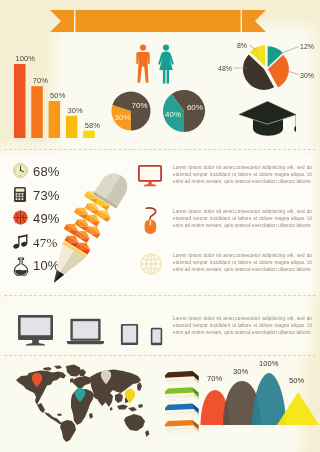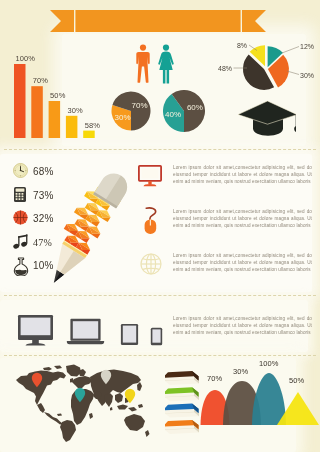--- a/index.html
+++ b/index.html
@@ -6,21 +6,21 @@
   html,body{margin:0;padding:0;}
   body{width:320px;height:452px;overflow:hidden;
        font-family:"Liberation Sans", sans-serif;
        background:#f4efd2;}
   .page{position:relative;width:320px;height:452px;overflow:hidden;background:#f4efd2;}
   .abs{position:absolute;}
   .mtn-label{position:absolute;font-size:7.5px;color:#3b352c;white-space:nowrap;
        letter-spacing:0.1px;line-height:9px;}
   .body-text{position:absolute;font-size:4.6px;line-height:7px;color:#8f8779;
        letter-spacing:0.12px;text-align:justify;}
-  .stat-val{position:absolute;left:21px;font-size:10px;color:#3b352c;
+  .stat-val{position:absolute;left:21px;font-size:13px;color:#3b352c;
        letter-spacing:0.2px;line-height:9px;}
   .sep{position:absolute;left:4px;width:312px;height:0;
        border-top:1px dashed #ddd5ab;}
   .bar-label{position:absolute;font-size:7.5px;color:#4f463c;white-space:nowrap;
        letter-spacing:0.1px;line-height:9px;}
   .banner-text{position:absolute;left:83px;top:10px;width:160px;height:22px;
        display:flex;align-items:center;
        color:#fbf4de;font-size:10.8px;letter-spacing:1.1px;font-weight:400;
        white-space:nowrap;}
 </style>
@@ -165,21 +165,21 @@
 
     <svg class="abs" style="left:1px;top:50px;" width="15" height="15" viewBox="0 0 15 15">
       <circle cx="7.5" cy="7.5" r="7.1" fill="#e8512e"></circle>
       <g stroke="#7c2611" stroke-width="0.7" fill="none">
         <path d="M7.5 0.5 V14.5"></path>
         <path d="M0.5 7.5 H14.5"></path>
         <path d="M2.5 2.5 C5.5 5 5.5 10 2.5 12.5"></path>
         <path d="M12.5 2.5 C9.5 5 9.5 10 12.5 12.5"></path>
       </g>
     </svg>
-    <div class="stat-val" style="top:54px;">32%</div>
+    <div class="stat-val" style="top:54px;">49%</div>
 
     <svg class="abs" style="left:1px;top:74px;" width="16" height="16" viewBox="0 0 16 16">
       <path d="M5.2 2.2 L14.4 0.4 V2.3 L5.2 4.1 Z" fill="#2d2b26"></path>
       <rect x="5.2" y="2.2" width="1.3" height="9.6" fill="#2d2b26"></rect>
       <rect x="13.1" y="0.4" width="1.3" height="9.3" fill="#2d2b26"></rect>
       <ellipse cx="3.2" cy="12.2" rx="3" ry="2.3" fill="#2d2b26" transform="rotate(-16 3.2 12.2)"></ellipse>
       <ellipse cx="11.1" cy="10.2" rx="3" ry="2.3" fill="#2d2b26" transform="rotate(-16 11.1 10.2)"></ellipse>
     </svg>
     <div class="stat-val" style="top:78px;font-family:Liberation Serif, serif;">47%</div>
 

